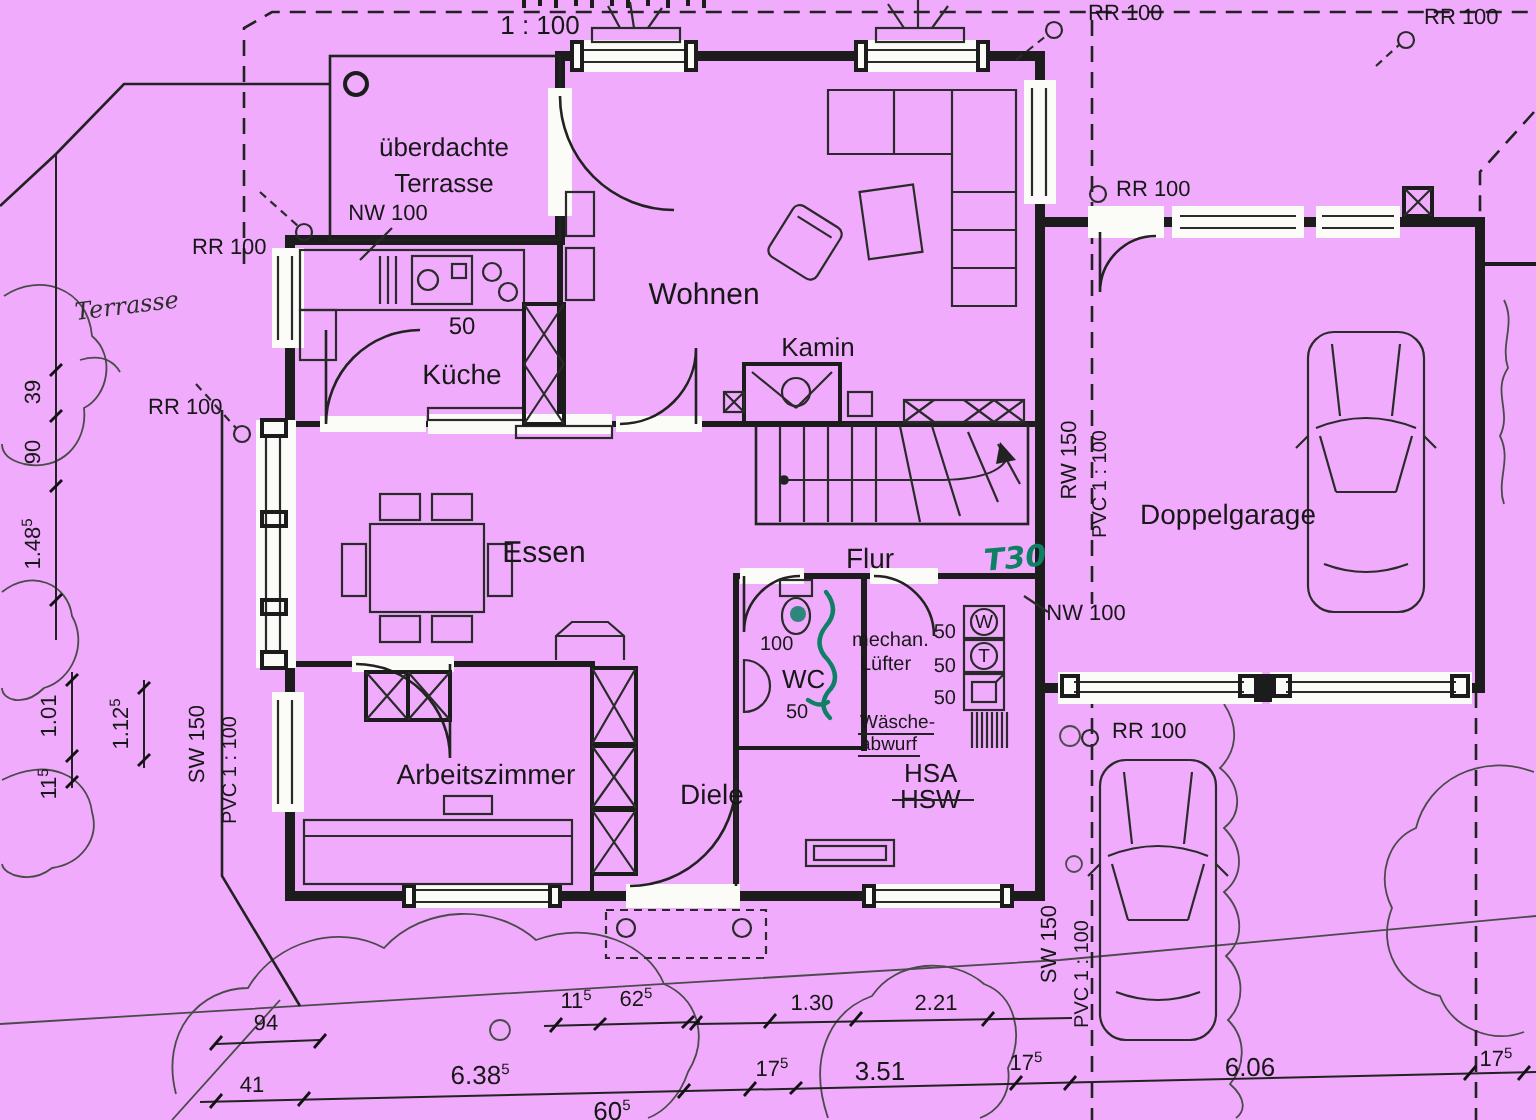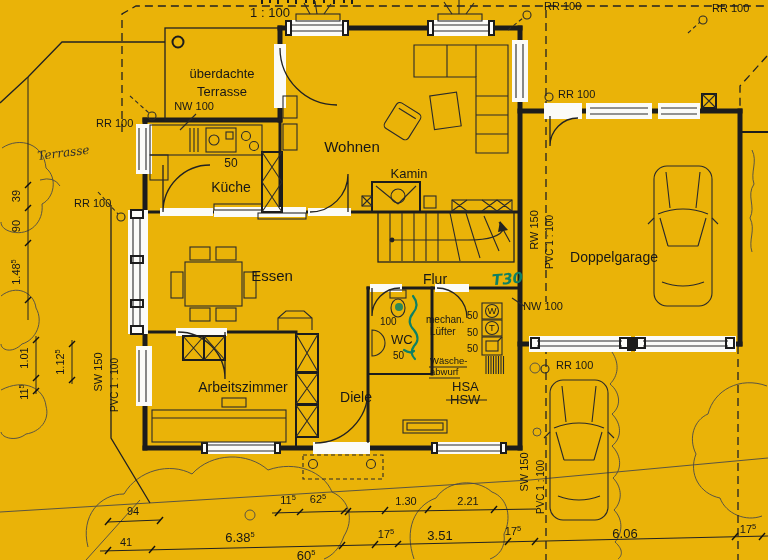--- a/index.html
+++ b/index.html
@@ -1,16 +1,16 @@
 <!DOCTYPE html>
 <html><head>
 <meta charset="utf-8">
 <style>
   html,body{margin:0;padding:0;background:#e9e9e6;}
-  #stage{width:768px;height:560px;background:#eab308;position:relative;overflow:hidden;}
+  #stage{width:768px;height:560px;background:#f0abfc;position:relative;overflow:hidden;}
   svg{display:block}
   .lw{stroke:#1c1c1c;stroke-width:5;fill:none;stroke-linecap:square}
   .lm{stroke:#1c1c1c;stroke-width:3;fill:none;stroke-linecap:square}
   .l2{stroke:#1c1c1c;stroke-width:2;fill:none}
   .lt{stroke:#222;stroke-width:1.3;fill:none}
   .lf{stroke:#2a2a2a;stroke-width:1.1;fill:none}
   .lh{stroke:#4a4a4a;stroke-width:0.9;fill:none}
   .dim{stroke:#222;stroke-width:1;fill:none}
   .tk{stroke:#111;stroke-width:1.4}
   .dash{stroke-dasharray:8 5}

